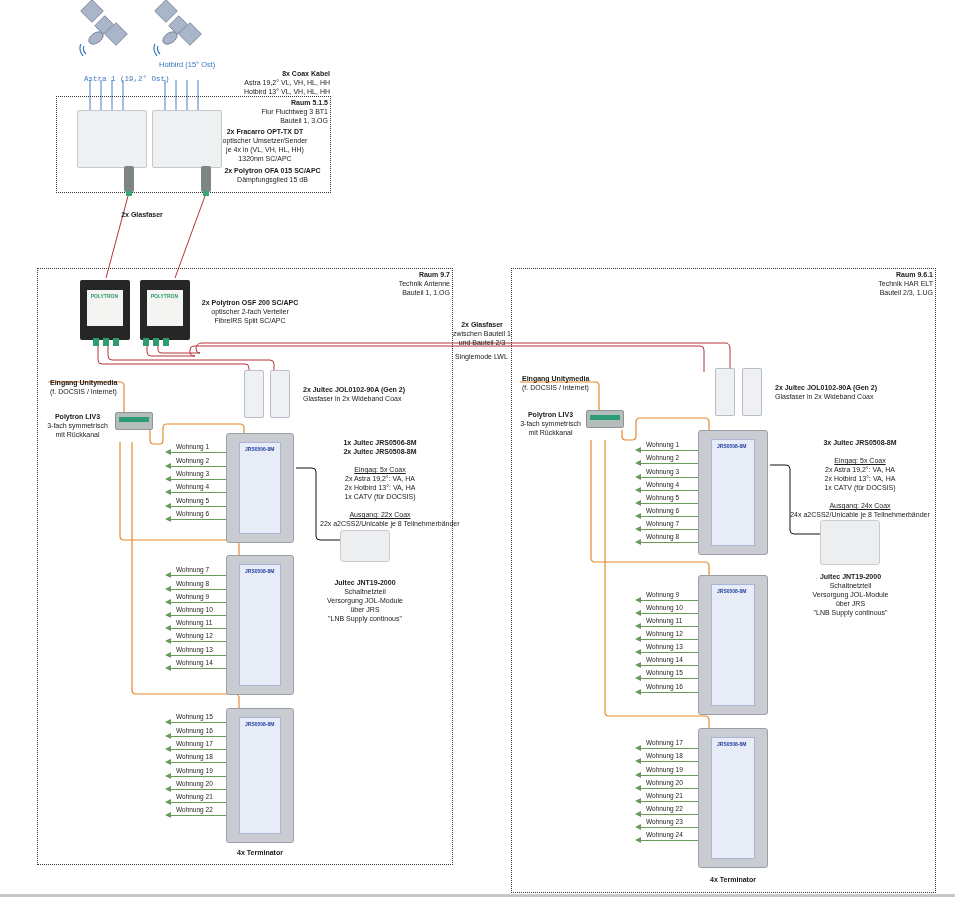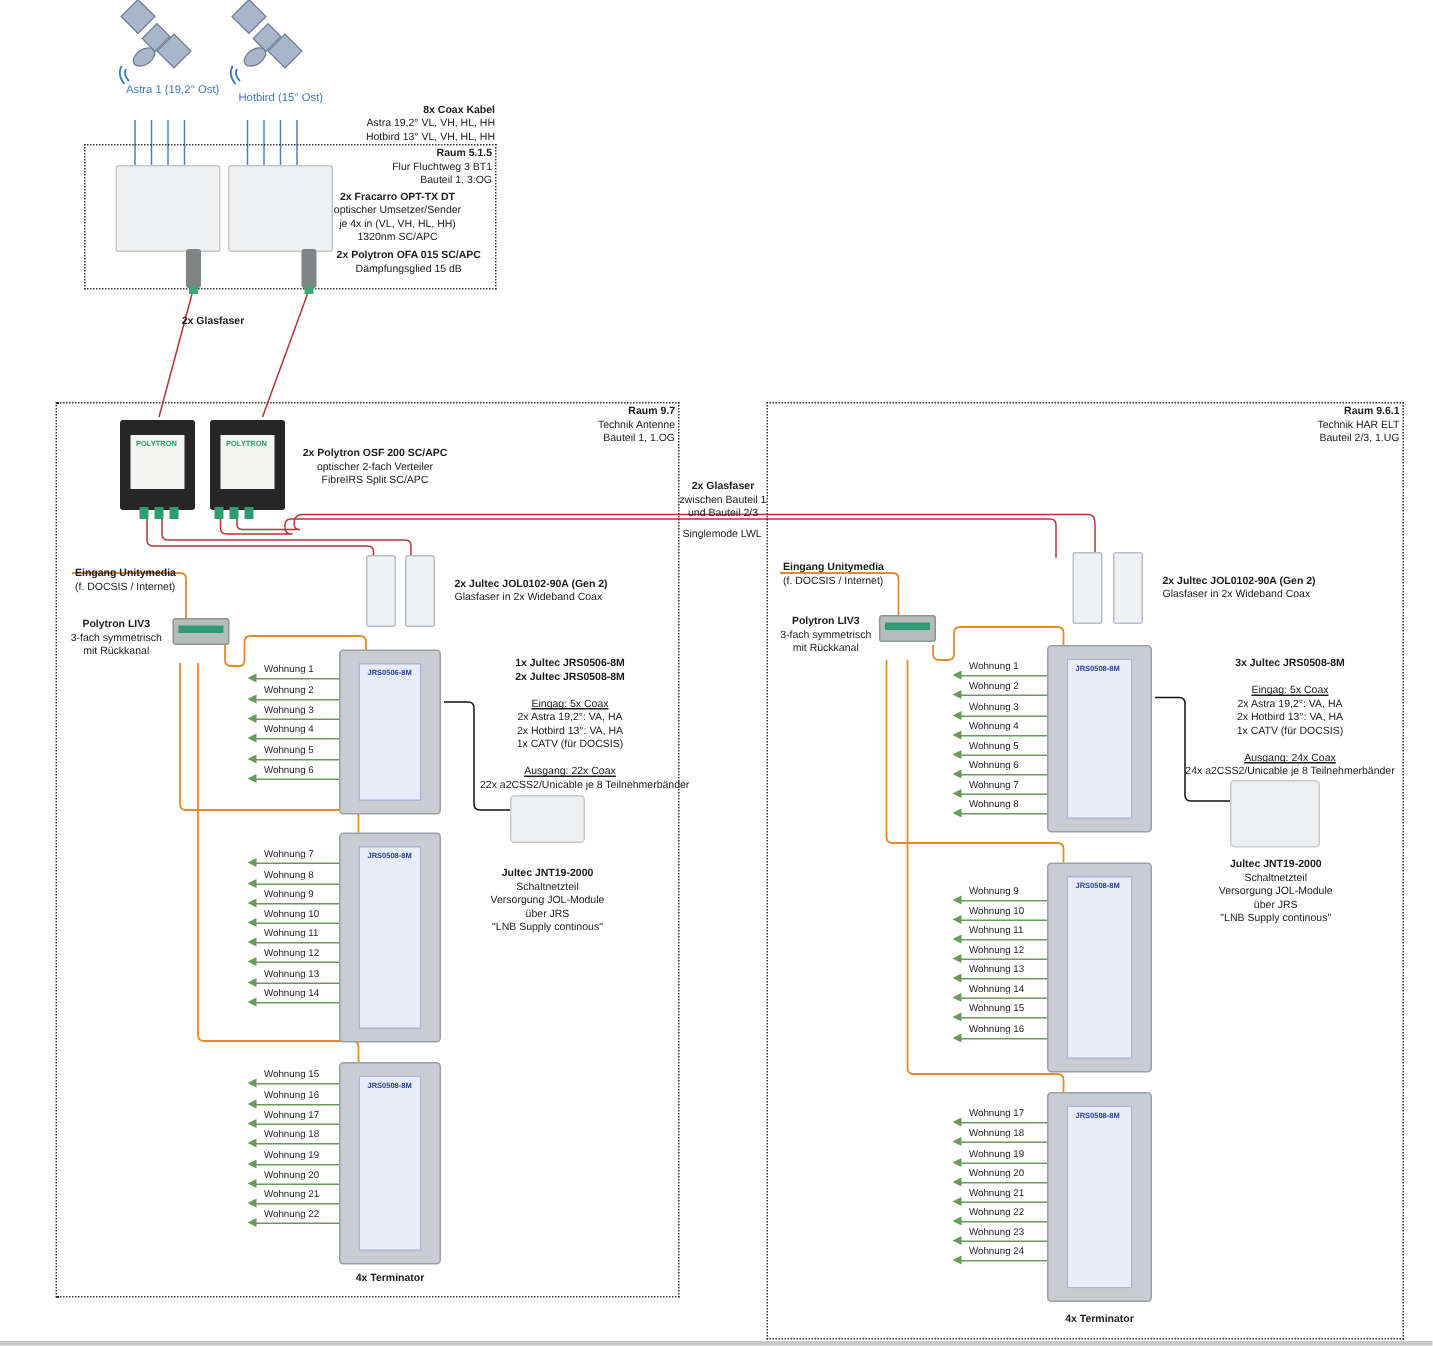--- a/index.html
+++ b/index.html
@@ -80,21 +80,21 @@
   <svg width="52" height="58" viewBox="0 0 52 58">
     <g fill="#a9b5c9" stroke="#6c7a8f" stroke-width="0.8">
       <rect x="6" y="3" width="16" height="16" transform="rotate(45 14 11)"></rect>
       <rect x="30" y="26" width="16" height="16" transform="rotate(45 38 34)"></rect>
       <rect x="20" y="18" width="12" height="14" transform="rotate(45 26 25)"></rect>
       <ellipse cx="18" cy="38" rx="8" ry="5" transform="rotate(-35 18 38)"></ellipse>
     </g>
     <path d="M6,46 Q4,50 8,54 M3,44 Q0,50 5,56" stroke="#3a78c2" stroke-width="1.2" fill="none"></path>
   </svg>
 </div>
-<div class="sat-lbl" style="left:84px;top:55px;">Astra 1 (19,2° Ost)</div>
+<div class="sat-lbl" style="left:84px;top:75px;font-family:Liberation Mono, monospace;">Astra 1 (19,2° Ost)</div>
 
 <div class="abs" style="left:152px;top:0;width:52px;height:58px;">
   <svg width="52" height="58" viewBox="0 0 52 58">
     <g fill="#a9b5c9" stroke="#6c7a8f" stroke-width="0.8">
       <rect x="6" y="3" width="16" height="16" transform="rotate(45 14 11)"></rect>
       <rect x="30" y="26" width="16" height="16" transform="rotate(45 38 34)"></rect>
       <rect x="20" y="18" width="12" height="14" transform="rotate(45 26 25)"></rect>
       <ellipse cx="18" cy="38" rx="8" ry="5" transform="rotate(-35 18 38)"></ellipse>
     </g>
     <path d="M6,46 Q4,50 8,54 M3,44 Q0,50 5,56" stroke="#3a78c2" stroke-width="1.2" fill="none"></path>

